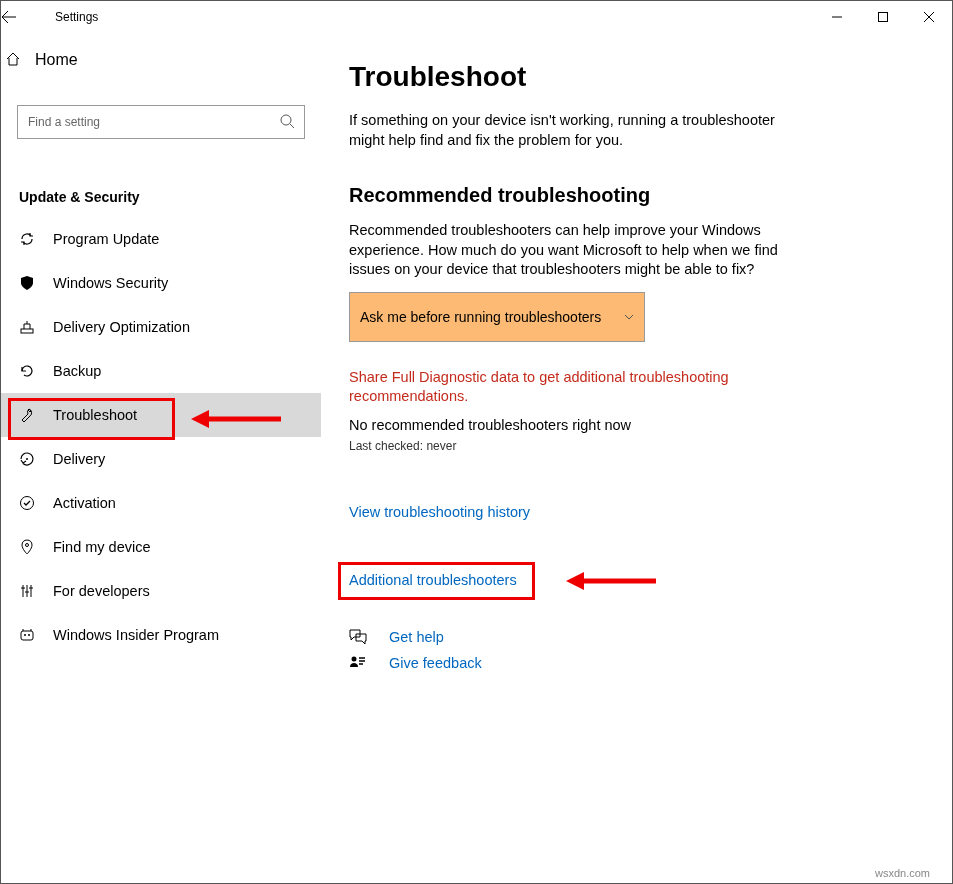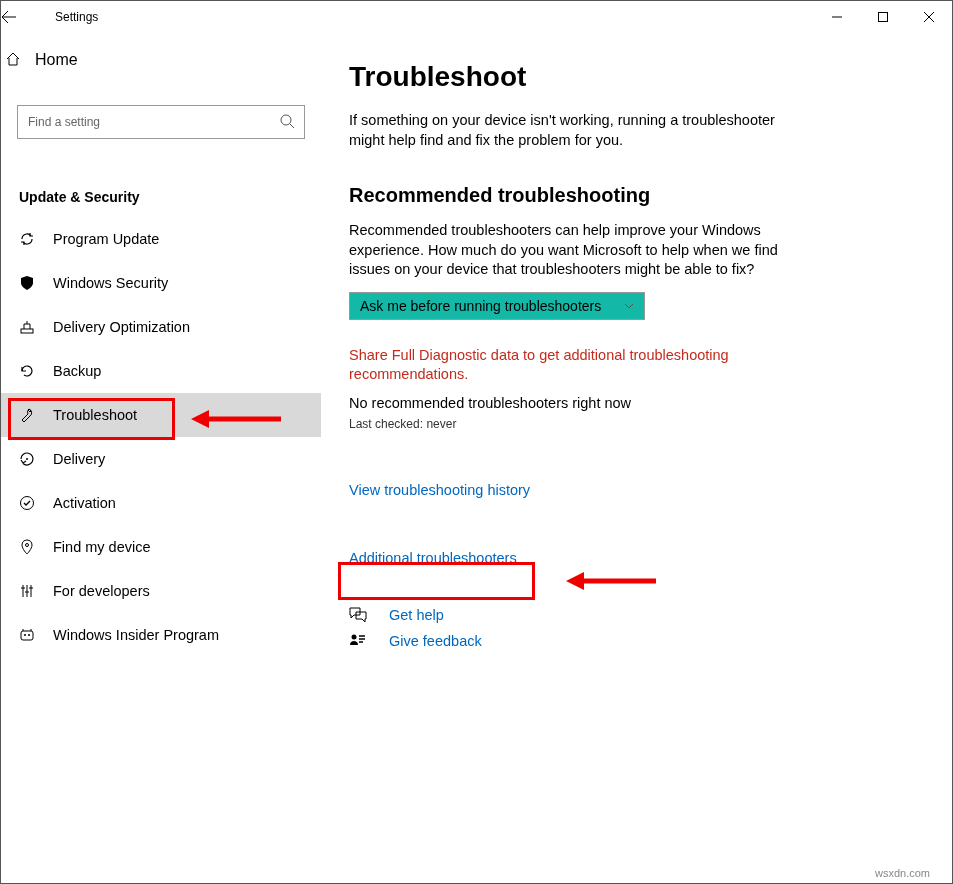--- a/index.html
+++ b/index.html
@@ -20,21 +20,21 @@
 .search-icon { position: absolute; right: 10px; top: 8px; color: #555; }
 .section-header { font-size: 14px; font-weight: 600; padding: 6px 18px 12px 18px; margin-top: 44px; }
 .nav-item { display: flex; align-items: center; height: 44px; padding-left: 18px; cursor: pointer; font-size: 14.5px; }
 .nav-item .icon { width: 34px; display: flex; align-items: center; justify-content: flex-start; }
 .nav-item.selected { background: #d9d9d9; }
 .content { flex: 1; padding: 28px 34px 0 28px; overflow-y: auto; }
 h1 { font-size: 28px; font-weight: 600; margin-bottom: 18px; }
 .intro { font-size: 14.5px; color: #000; line-height: 1.35; max-width: 460px; margin-bottom: 34px; }
 h2 { font-size: 20px; font-weight: 600; margin-bottom: 14px; }
 .desc { font-size: 14.5px; line-height: 1.35; max-width: 460px; margin-bottom: 12px; }
-.dropdown { border: 1px solid #999; height: 28px; width: 296px; display: flex; align-items: center; padding: 0 10px; font-size: 14px; background: #14b8a6; cursor: pointer; justify-content: space-between; }
+.dropdown { border: 1px solid #999; height: 50px; width: 296px; display: flex; align-items: center; padding: 0 10px; font-size: 14px; background: #fdba74; cursor: pointer; justify-content: space-between; }
 .dropdown .chev { font-size: 11px; color: #555; }
 .warning { color: #c42b1c; font-size: 14.5px; line-height: 1.35; max-width: 440px; margin-top: 26px; }
 .no-rec { font-size: 14.5px; margin-top: 10px; }
 .last-checked { font-size: 12px; color: #333; margin-top: 6px; }
 .link { color: #0067c0; font-size: 14.5px; cursor: pointer; display: inline-block; }
 .link-row { display: flex; align-items: center; gap: 22px; margin-top: 10px; }
 .link-row .icon { width: 18px; display: flex; justify-content: center; }
 .spacer-block { height: 50px; }
 .hl-box { position: absolute; border: 3px solid #e00; pointer-events: none; }
 .arrow { position: absolute; pointer-events: none; }

